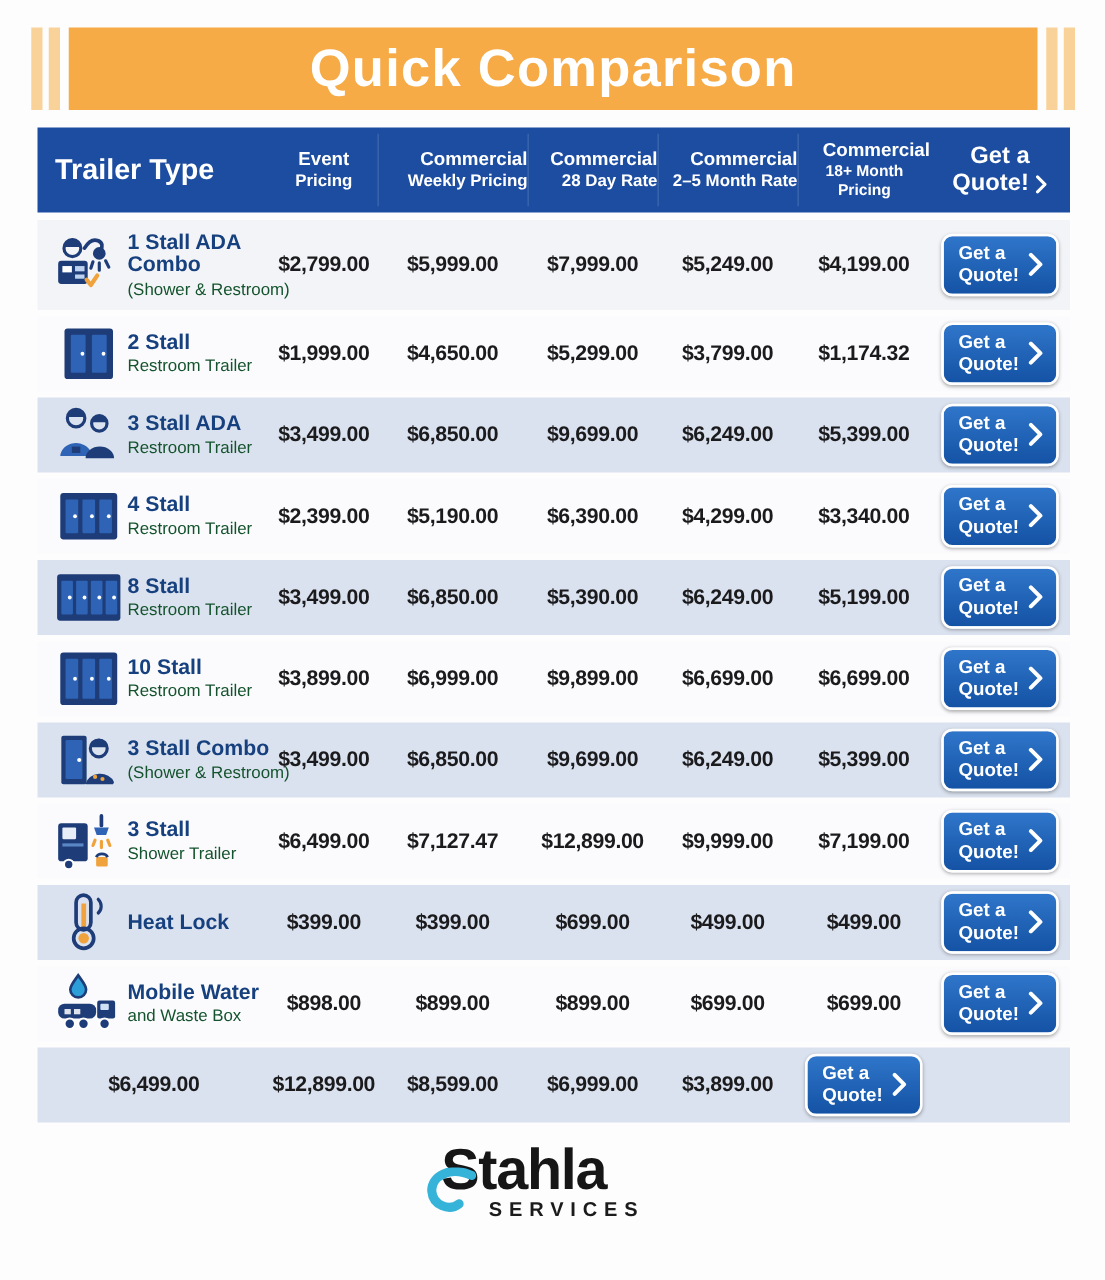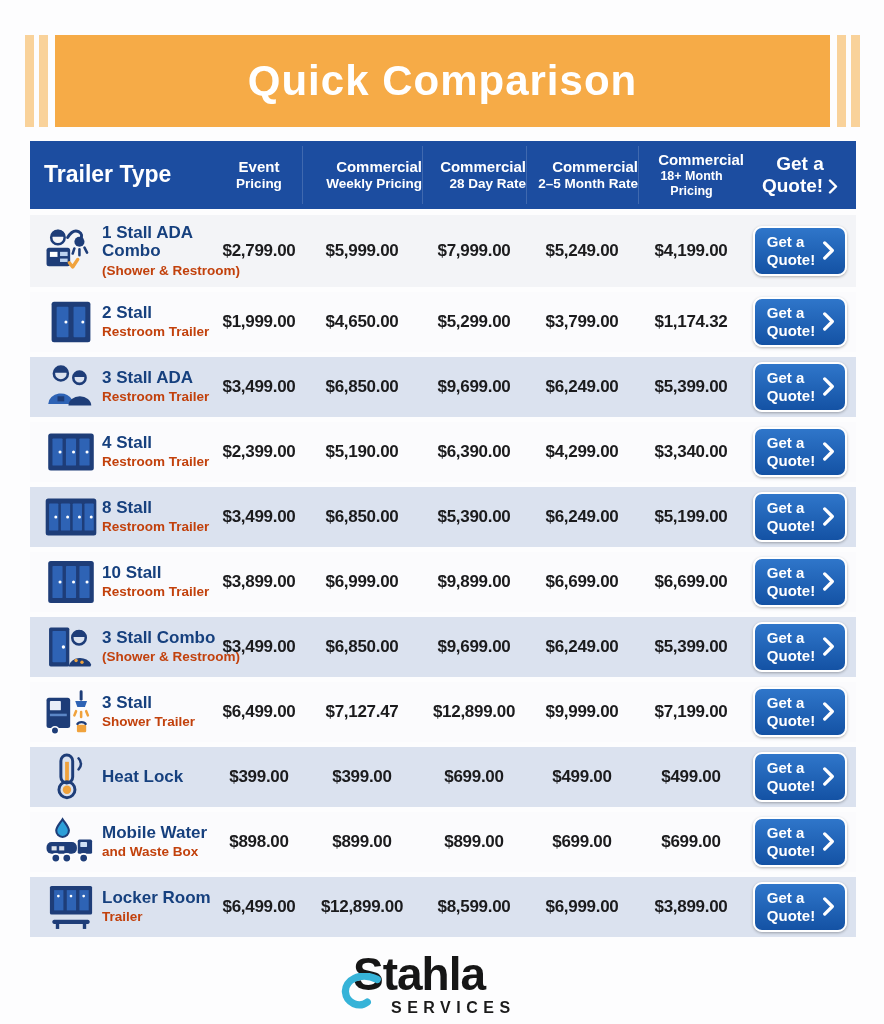--- a/index.html
+++ b/index.html
@@ -1,20 +1,20 @@
 <!DOCTYPE html>
 <html><head>
 <meta charset="utf-8">
 <style>
   * { box-sizing: border-box; }
   body { margin: 0; background: #ffffff; font-family: "Liberation Sans", sans-serif; }
   .page { width: 884px; height: 1024px; background: #fdfdfe; overflow: hidden; position: relative; }
 
   
-  .banner-wrap { display: flex; align-items: stretch; height: 92px; margin: 35px 24px 0 25px; }
+  .banner-wrap { display: flex; align-items: stretch; height: 66px; margin: 22px 24px 0 25px; }
   .stripe { width: 9px; background: #f9d29a; flex: 0 0 9px; }
   .stripe.gapL { margin-right: 5px; }
   .stripe.gapR { margin-left: 5px; }
   .banner { flex: 1; background: #f6ab47; display: flex; align-items: center; justify-content: center; margin: 0 7px; }
   .banner h1 { margin: 0; color: #ffffff; font-size: 42px; font-weight: bold; letter-spacing: 1px; }
 
   
   .table { margin: 14px 28px 0 30px; }
   .grid-cols { display: grid; grid-template-columns: 186px 86px 120px 104px 112px 106px 112px; }
   .thead { background: #1c4da0; height: 68px; align-items: center; }
@@ -34,21 +34,21 @@
   #rows .row { min-height: 60px; align-items: center; margin-top: 5px; }
   #rows .row:first-child { margin-top: 6px; min-height: 72px; }
   .row.blue  { background: #dbe2ef; }
   .row.light { background: #f3f4f7; }
   .row.white { background: #fbfbfd; }
   .namecell { display: flex; align-items: center; gap: 2px; padding-left: 12px; }
   .icon { width: 58px; height: 52px; flex: 0 0 58px; display: flex; align-items: center; justify-content: center; }
   .icon svg { width: 54px; height: 50px; }
   .nametext { display: flex; flex-direction: column; justify-content: center; }
   .tname { display: block; font-size: 17px; font-weight: bold; color: #16407e; line-height: 1.08; }
-  .tsub  { display: block; font-size: 13.5px; font-weight: bold; color: #c2410c; line-height: 1.15; margin-top: 2px; white-space: nowrap; }
+  .tsub  { display: block; font-size: 13.5px; font-weight: normal; color: #14532d; line-height: 1.15; margin-top: 2px; white-space: nowrap; }
   .tsub:empty { display: none; }
   .price { text-align: center; font-size: 17px; font-weight: bold; color: #1b1b1d; letter-spacing: -0.3px; }
   .btncell { display: flex; justify-content: center; align-items: center; }
   .qbtn { display: flex; align-items: center; gap: 7px; background: linear-gradient(180deg, #2f76ca, #1452a4); border: 2px solid #ffffff; border-radius: 9px; box-shadow: 0 1px 3px rgba(0,0,0,0.3); padding: 5px 10px 6px 12px; text-decoration: none; cursor: pointer; }
   .q1, .q2 { display: block; color: #fff; font-weight: bold; font-size: 15px; line-height: 1.15; }
   .chev { width: 13px; height: 19px; }
 
   
   .logo { width: 230px; margin: 14px auto 0; position: relative; }
   .brand { position: relative; font-size: 46px; font-weight: bold; color: #161616; letter-spacing: -1px; line-height: 1; padding-left: 26px; }
@@ -466,40 +466,20 @@
           <span class="q2">Quote!</span>
         </span>
         <svg class="chev" viewBox="0 0 12 20">
           <polyline points="2,2 10,10 2,18" fill="none" stroke="#ffffff" stroke-width="3.4" stroke-linecap="round" stroke-linejoin="round"></polyline>
         </svg>
       </a>
     </div>
   </div>
 
   <div class="row grid-cols blue">
-    <div class="cell namecell">
-      <span class="icon">
-              <svg viewBox="0 0 64 58">
-                <rect x="7" y="4" width="50" height="34" rx="2" fill="#1e3d78"></rect>
-                <rect x="12" y="9" width="11" height="24" fill="#2e63b5"></rect>
-                <rect x="27" y="9" width="11" height="24" fill="#2e63b5"></rect>
-                <rect x="42" y="9" width="11" height="24" fill="#2e63b5"></rect>
-                <circle cx="17" cy="16" r="1.6" fill="#fff"></circle>
-                <circle cx="32" cy="16" r="1.6" fill="#fff"></circle>
-                <circle cx="47" cy="16" r="1.6" fill="#fff"></circle>
-                <rect x="10" y="44" width="44" height="5" rx="2" fill="#1e3d78"></rect>
-                <rect x="14" y="49" width="4" height="6" fill="#1e3d78"></rect>
-                <rect x="46" y="49" width="4" height="6" fill="#1e3d78"></rect>
-              </svg>
-            </span>
-      <span class="nametext">
-        <span class="tname">Locker Room</span>
-        <span class="tsub">Trailer</span>
-      </span>
-    </div>
     <div class="cell price">$6,499.00</div>
     <div class="cell price">$12,899.00</div>
     <div class="cell price">$8,599.00</div>
     <div class="cell price">$6,999.00</div>
     <div class="cell price">$3,899.00</div>
     <div class="cell btncell">
       <a class="qbtn">
         <span class="qtext">
           <span class="q1">Get a</span>
           <span class="q2">Quote!</span>

